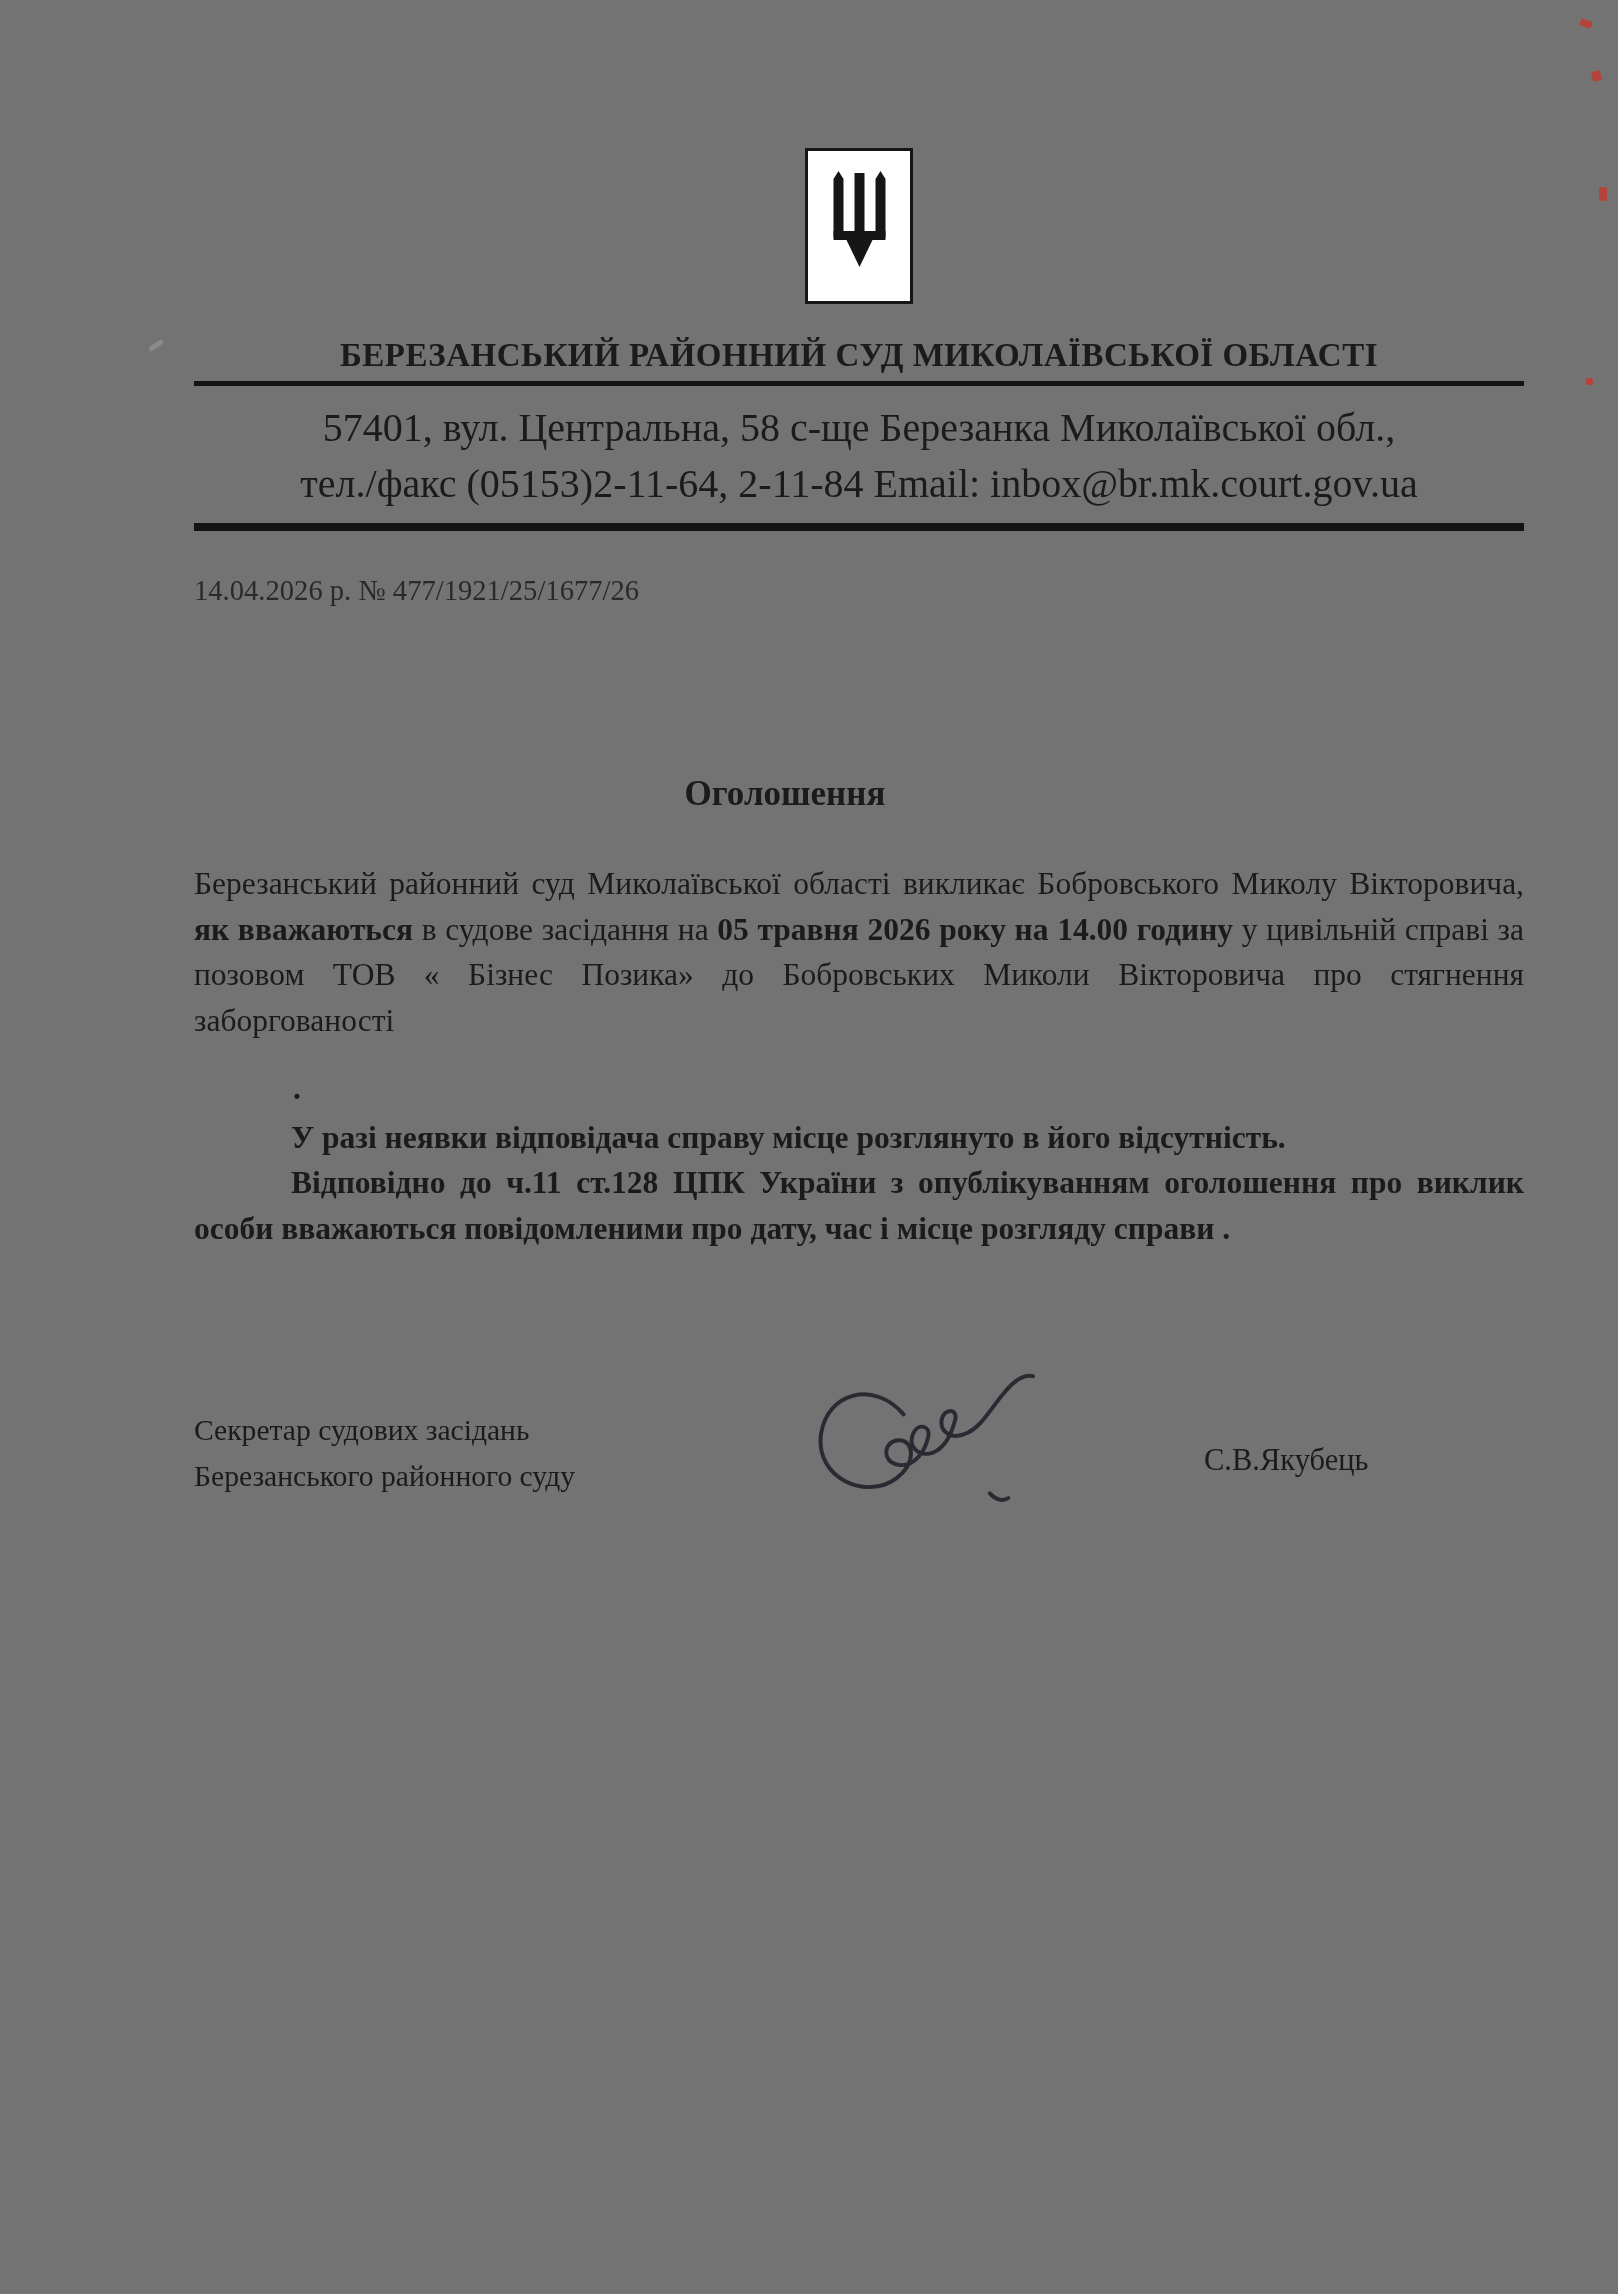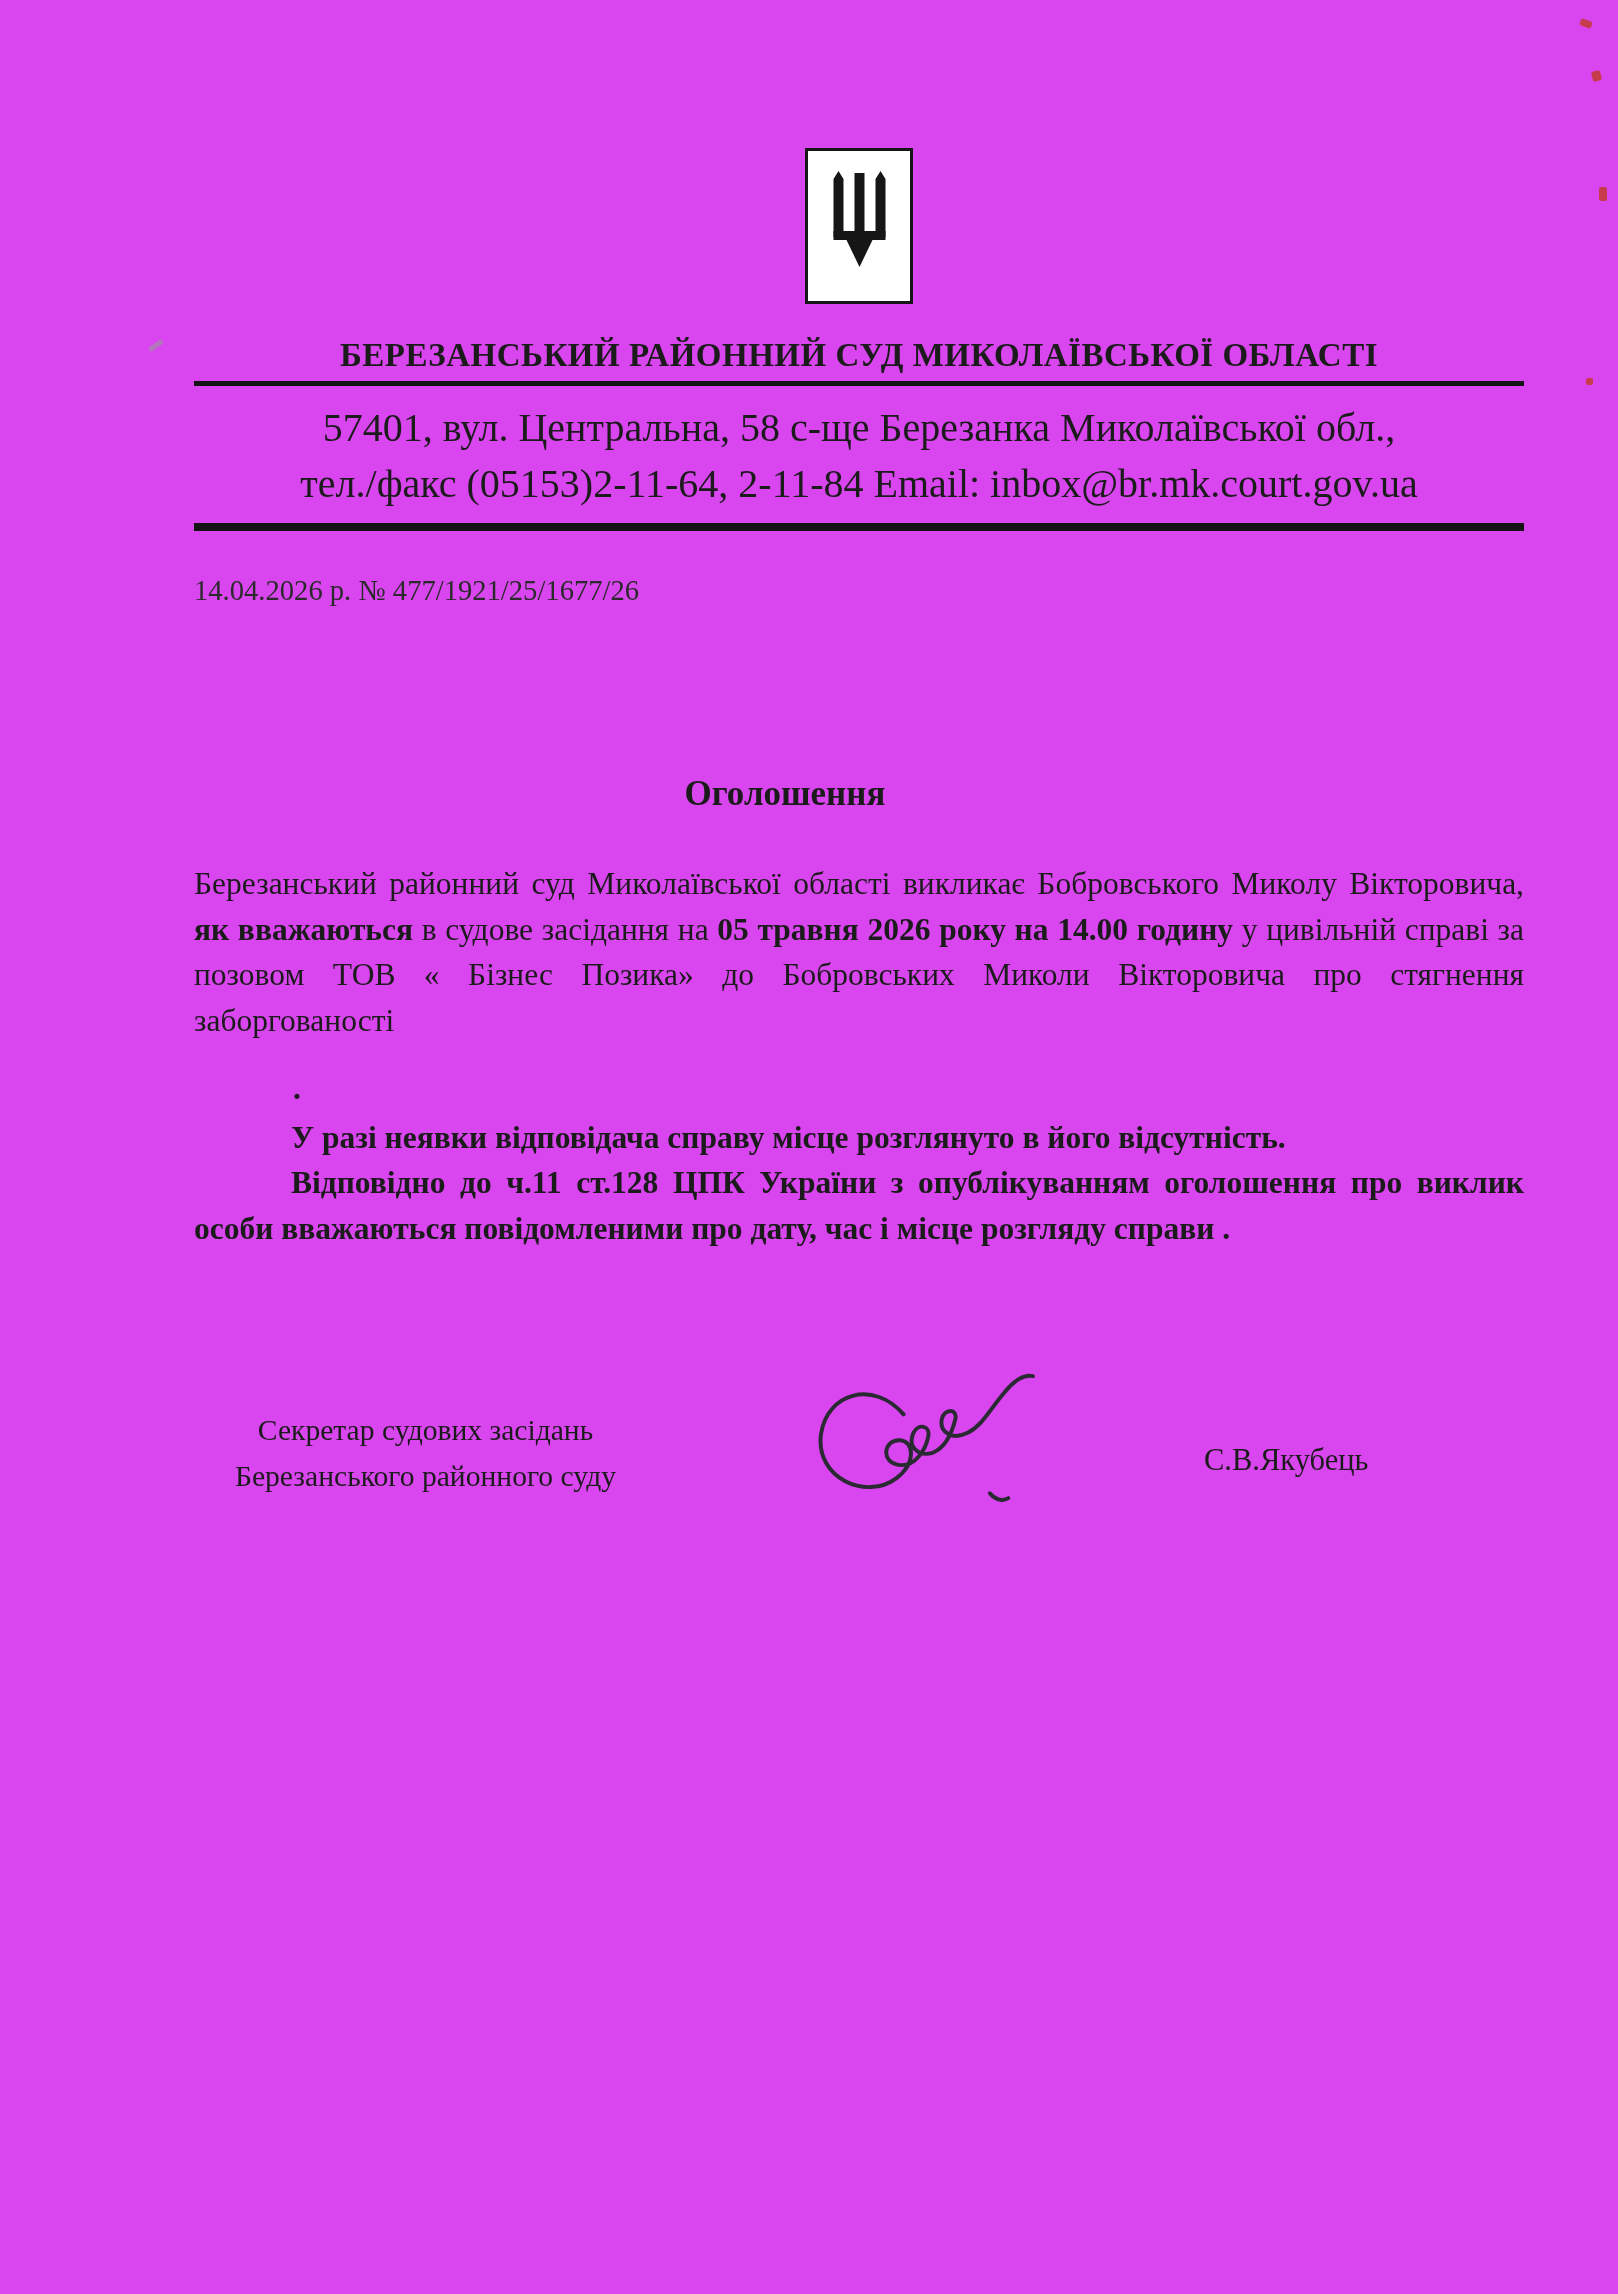--- a/index.html
+++ b/index.html
@@ -4,21 +4,21 @@
 <style>
   html, body {
     margin: 0;
     padding: 0;
     background: #ffffff;
   }
   .page {
     position: relative;
     width: 1618px;
     height: 2294px;
-    background: #d946ef;
+    background: #737373;
     font-family: "Liberation Serif", "DejaVu Serif", serif;
     color: #1b1b1b;
     overflow: hidden;
   }
   .content {
     width: 1330px;
     margin-left: 194px;
     padding-top: 148px;
   }
   
@@ -83,21 +83,20 @@
     font-weight: 700;
     line-height: 1;
   }
   .p2 { margin-top: 9.9px; font-weight: 700; text-indent: 97px; }
   .p3 { font-weight: 700; text-indent: 97px; }
   
   .sig-row {
     margin-top: 148px;
     display: flex;
     align-items: center;
-    text-align: center;
   }
   .sig-role {
     font-size: 29.6px;
     line-height: 1.55;
     width: 463px;
   }
   .sig-script {
     width: 296px;
     margin-left: 138px;
     margin-top: -29.6px;

